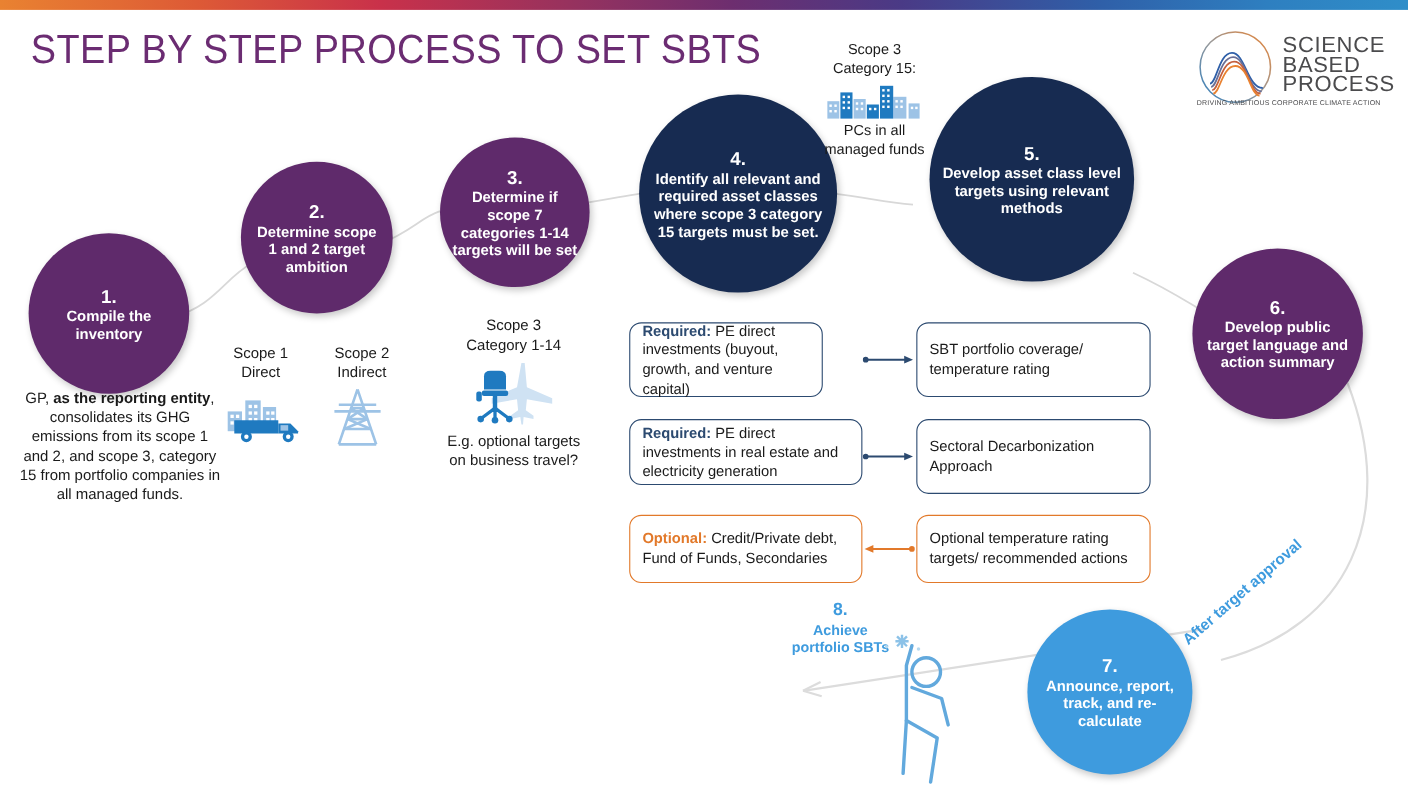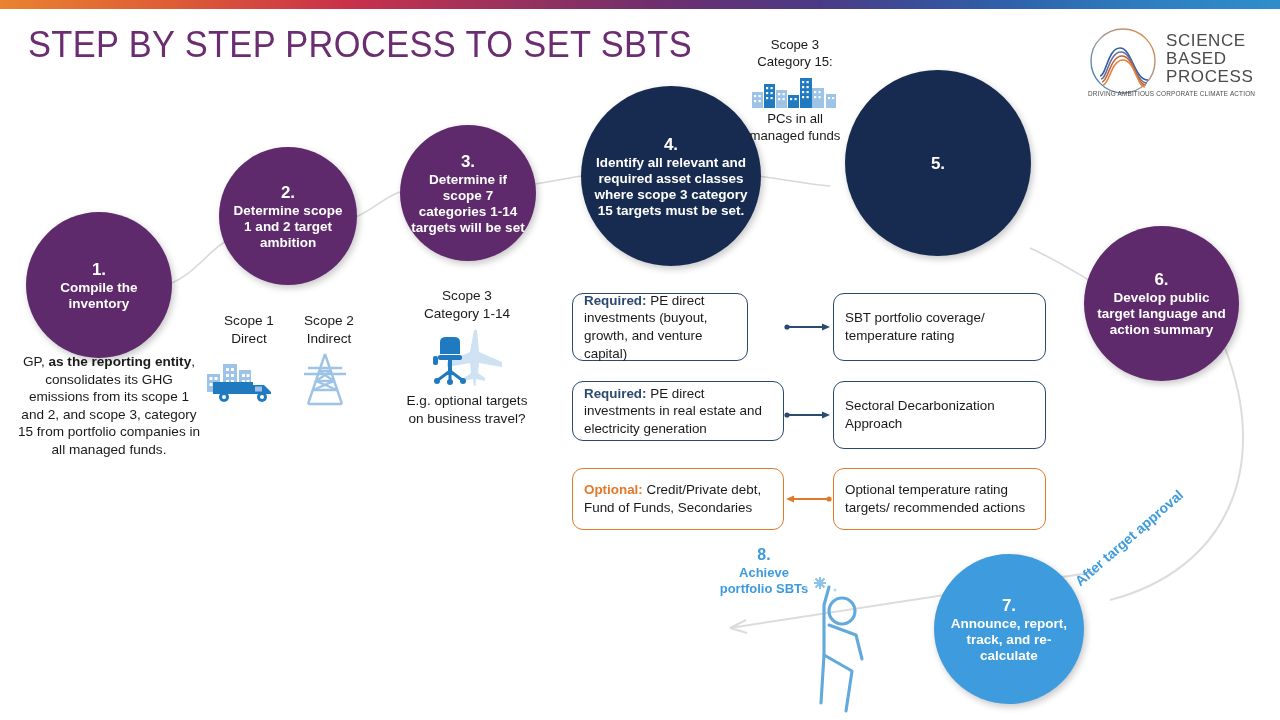--- a/index.html
+++ b/index.html
@@ -23,21 +23,21 @@
     font-size:37px;letter-spacing:.4px;color:#6b2c72;
     font-family:"Liberation Sans Narrow","Liberation Sans",sans-serif;
     font-weight:400;white-space:nowrap;
     transform:scaleX(.93);transform-origin:left center;
   }
 
   
   .logo{position:absolute;left:1088px;top:26px;width:176px;height:80px;}
   .logo-words{
     position:absolute;left:78px;top:6px;
-    font-size:17px;line-height:18px;color:#4b4b4d;letter-spacing:.6px;
+    font-size:20px;line-height:18px;color:#4b4b4d;letter-spacing:.6px;
     font-family:"Liberation Sans Narrow","Liberation Sans",sans-serif;
   }
   .logo-tag{
     position:absolute;left:0;top:64px;width:176px;
     font-size:6.4px;letter-spacing:.18px;color:#4b4b4d;
     font-family:"Liberation Sans Narrow","Liberation Sans",sans-serif;
     white-space:nowrap;
   }
 
   
@@ -158,20 +158,21 @@
   <div class="circ n" style="left:581px;top:86px;width:180px;height:180px;">
     <div class="cinner">
       <span class="num">4.</span>
       <span class="txt">Identify all relevant and required asset classes where scope 3 category 15 targets must be set.</span>
     </div>
   </div>
 
   <div class="circ n" style="left:845px;top:70px;width:186px;height:186px;">
     <div class="cinner">
       <span class="num">5.</span>
+      <span class="txt">Develop asset class level targets using relevant methods</span>
     </div>
   </div>
 
   <div class="circ p" style="left:1084px;top:226px;width:155px;height:155px;">
     <div class="cinner">
       <span class="num">6.</span>
       <span class="txt">Develop public target language and action summary</span>
     </div>
   </div>
 
@@ -200,21 +201,21 @@
     <circle cx="16" cy="25" r="1.6" fill="#b6d9ef"></circle>
     <circle cx="45" cy="27" r="1.6" fill="#b6d9ef"></circle>
   </svg>
 
   <div class="afterlbl">After target approval</div>
 
   <div class="cap" style="left:16px;top:353px;width:186px;text-align:center;">
     GP, <b>as the reporting entity</b>, consolidates its GHG emissions from its scope 1 and 2, and scope 3, category 15 from portfolio companies in all managed funds.
   </div>
 
-  <div class="cap" style="left:208px;top:312px;width:82px;">
+  <div class="cap" style="left:196px;top:312px;width:82px;">
     <div>Scope 1</div>
     <div>Direct</div>
   </div>
   <svg style="position:absolute;left:205px;top:352px;" width="76" height="52" viewBox="0 0 76 52">
     <g fill="#9dc3e6">
       <rect x="2" y="22" width="13" height="18"></rect>
         <rect x="18" y="12" width="14" height="28"></rect>
       <rect x="34" y="18" width="12" height="22"></rect>
     </g>
     <g fill="#ffffff">

